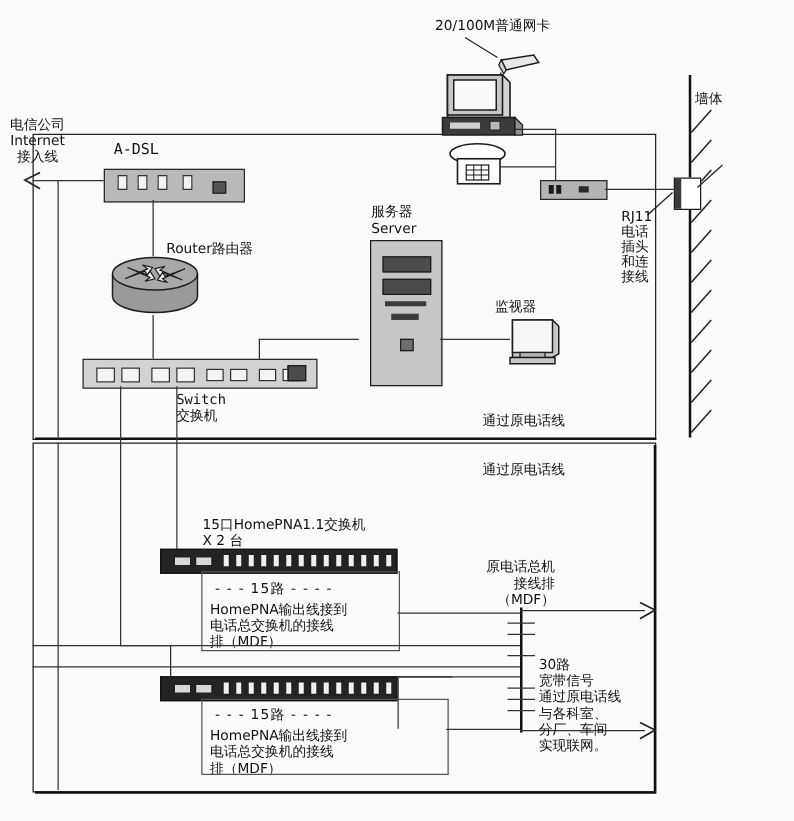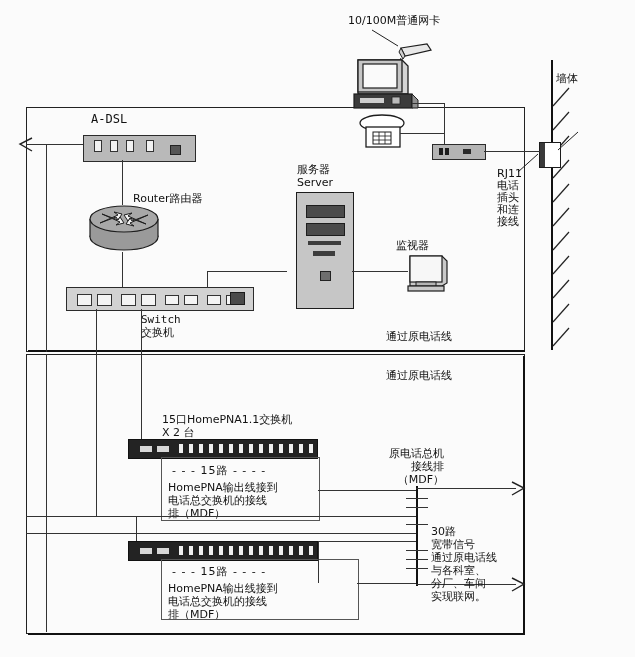--- a/index.html
+++ b/index.html
@@ -74,20 +74,23 @@
 
   <svg style="left:516px;top:152px;width:28px;height:22px;">
     <line x1="2" y1="20" x2="22" y2="2" stroke="#222" stroke-width="1"></line>
   </svg>
   <div class="lbl" style="left:497px;top:168px;line-height:12px;">RJ11
 电话
 插头
 和连
 接线</div>
 
+  <div class="lbl" style="left:8px;top:93px;text-align:center;">电信公司
+Internet
+接入线</div>
   <div class="ln hln" style="left:26px;top:144px;width:57px;"></div>
   <svg style="left:18px;top:136px;width:18px;height:18px;">
     <polyline points="14,2 2,8 14,15" stroke="#222" stroke-width="1.4" fill="none"></polyline>
   </svg>
   <div class="ln vln" style="left:46px;top:144px;height:208px;"></div>
   <div class="ln vln" style="left:46px;top:354px;height:278px;"></div>
 
   <div class="lbl lbl-en" style="left:91px;top:113px;font-size:12px;">A-DSL</div>
   <div class="adsl" style="left:83px;top:135px;width:111px;height:25px;">
     <div class="port" style="left:10px;"></div>
@@ -152,21 +155,21 @@
   <svg class="monitor" style="left:404px;top:252px;width:46px;height:40px;">
     <polygon points="6,4 38,4 43,9 43,31 38,34 6,34" fill="#c9c9c9" stroke="#1d1d1d" stroke-width="1.2"></polygon>
     <rect x="6" y="4" width="32" height="26" fill="#f7f7f7" stroke="#1d1d1d" stroke-width="1.2"></rect>
     <rect x="12" y="30" width="20" height="4" fill="#b5b5b5" stroke="#1d1d1d" stroke-width="1"></rect>
     <rect x="4" y="34" width="36" height="5" fill="#c9c9c9" stroke="#1d1d1d" stroke-width="1.2"></rect>
   </svg>
 
   <div class="lbl" style="left:386px;top:330px;">通过原电话线</div>
   <div class="lbl" style="left:386px;top:369px;line-height:13px;">通过原电话线</div>
 
-  <div class="lbl" style="left:348px;top:14px;">10/100M普通网卡</div>
+  <div class="lbl" style="left:348px;top:14px;">20/100M普通网卡</div>
   <svg style="left:397px;top:42px;width:36px;height:20px;">
     <polygon points="4,6 30,2 34,8 8,14" fill="#e8e8e8" stroke="#1d1d1d" stroke-width="1.2"></polygon>
     <polygon points="4,6 8,14 6,17 2,10" fill="#cfcfcf" stroke="#1d1d1d" stroke-width="1"></polygon>
   </svg>
   <svg style="left:370px;top:28px;width:34px;height:22px;">
     <line x1="2" y1="2" x2="28" y2="18" stroke="#222" stroke-width="1"></line>
   </svg>
   <svg style="left:381px;top:56px;width:24px;height:40px;">
     <line x1="20" y1="2" x2="4" y2="34" stroke="#222" stroke-width="1"></line>
   </svg>

